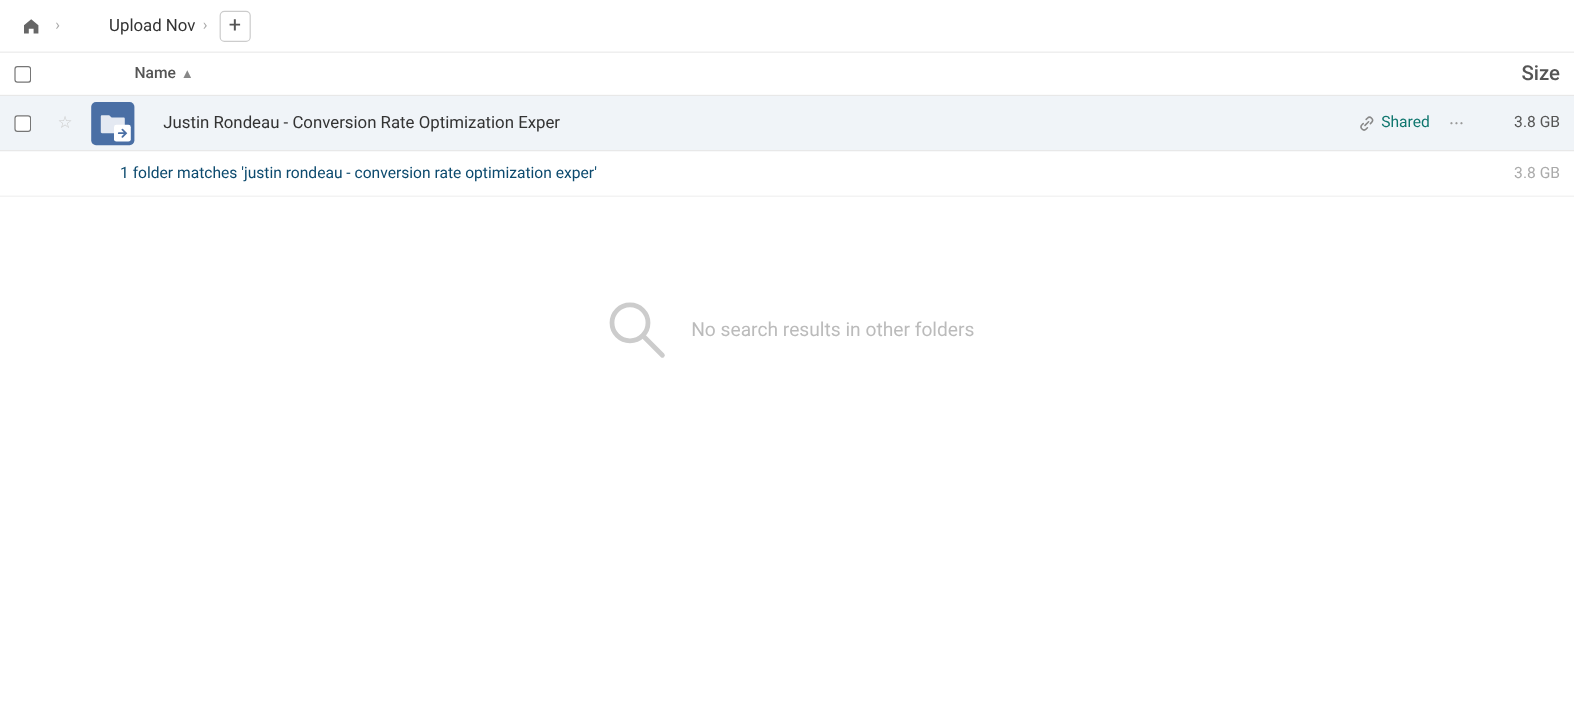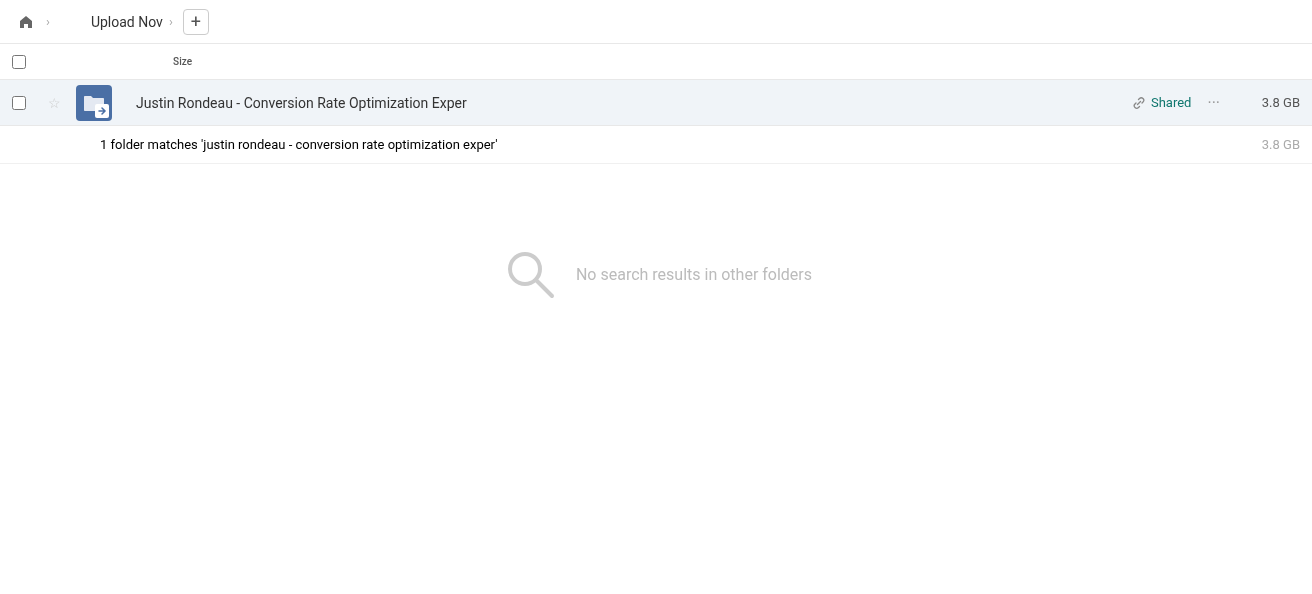--- a/index.html
+++ b/index.html
@@ -91,21 +91,21 @@
       color: #555;
       font-weight: 500;
     }
     .col-name-sort {
       font-size: 11px;
       color: #888;
     }
     .col-size {
       width: 80px;
       text-align: right;
-      font-size: 10px;
+      font-size: 17px;
       color: #555;
       font-weight: 500;
     }
 
     
     .file-row {
       display: flex;
       align-items: center;
       padding: 0 12px;
       height: 46px;
@@ -173,21 +173,21 @@
     .match-summary {
       display: flex;
       align-items: center;
       padding: 8px 12px 8px 100px;
       height: 38px;
       border-bottom: 1px solid #f0f0f0;
     }
     .match-text {
       flex: 1;
       font-size: 13px;
-      color: #000000;
+      color: #0c4a6e;
     }
     .match-size {
       font-size: 13px;
       color: #aaa;
     }
 
     
     .no-results-area {
       display: flex;
       flex-direction: row;
@@ -235,20 +235,24 @@
   <span class="breadcrumb-sep">›</span>
   <div class="breadcrumb-add">+</div>
 </div>
 
 <div class="table-header">
   <div class="col-check">
     <input type="checkbox" style="">
   </div>
   <div class="col-star"></div>
   <div class="col-icon"></div>
+  <div class="col-name">
+    <span>Name</span>
+    <span class="col-name-sort">▲</span>
+  </div>
   <div class="col-size">Size</div>
 </div>
 
 <div class="file-row">
   <div class="col-check">
     <input type="checkbox" style="">
   </div>
   <div class="col-star">
     <span class="star-icon">☆</span>
   </div>

